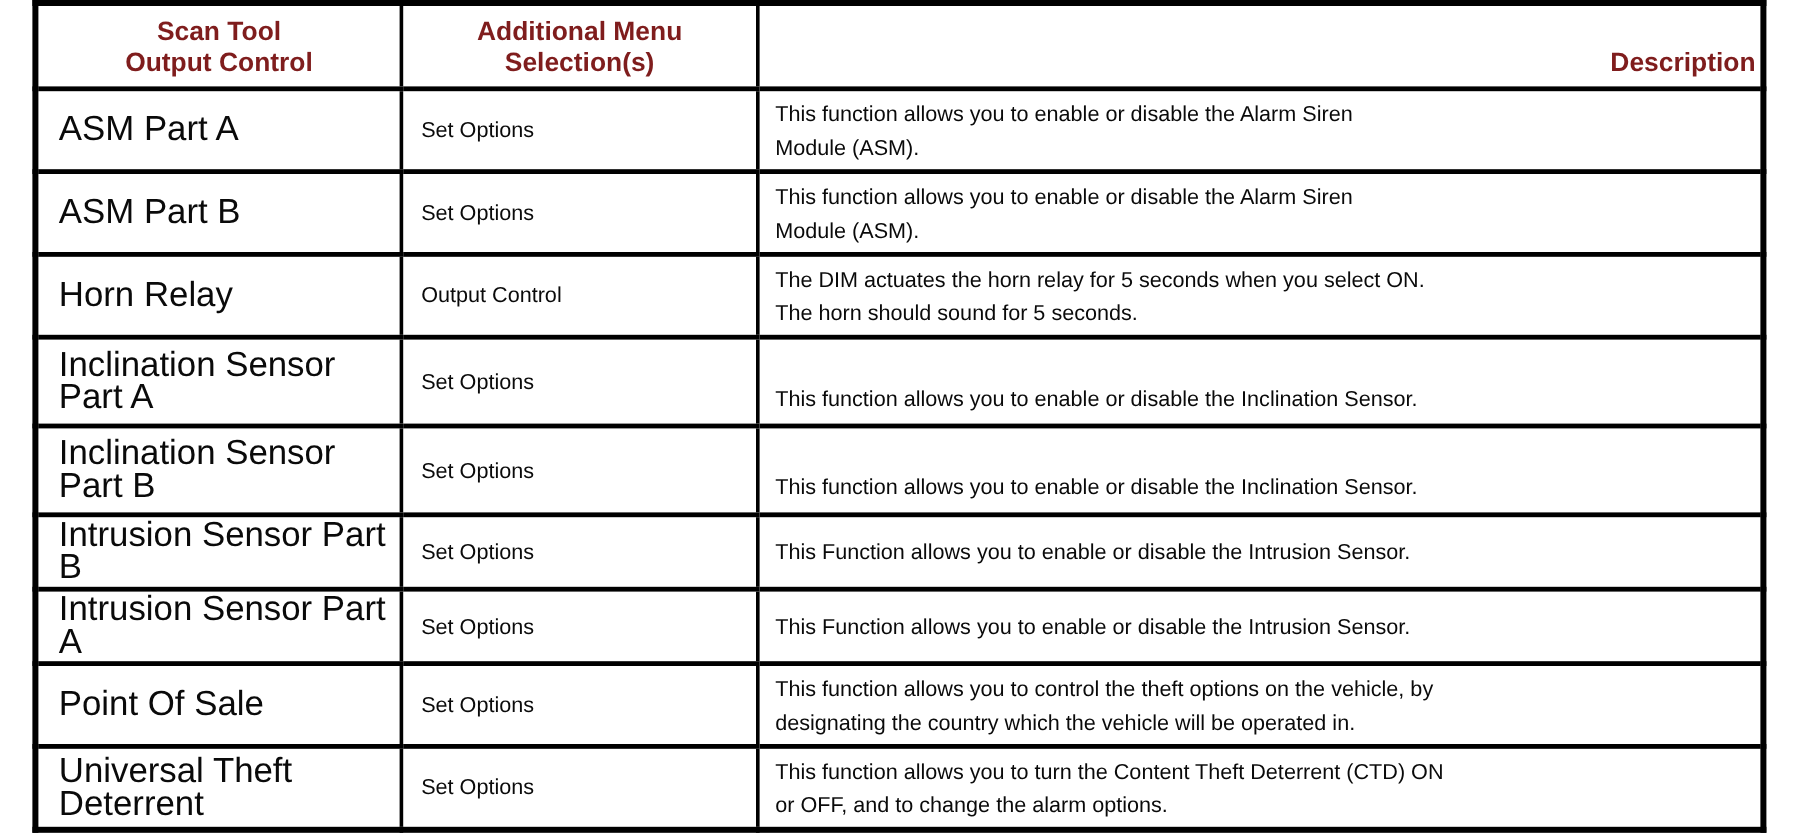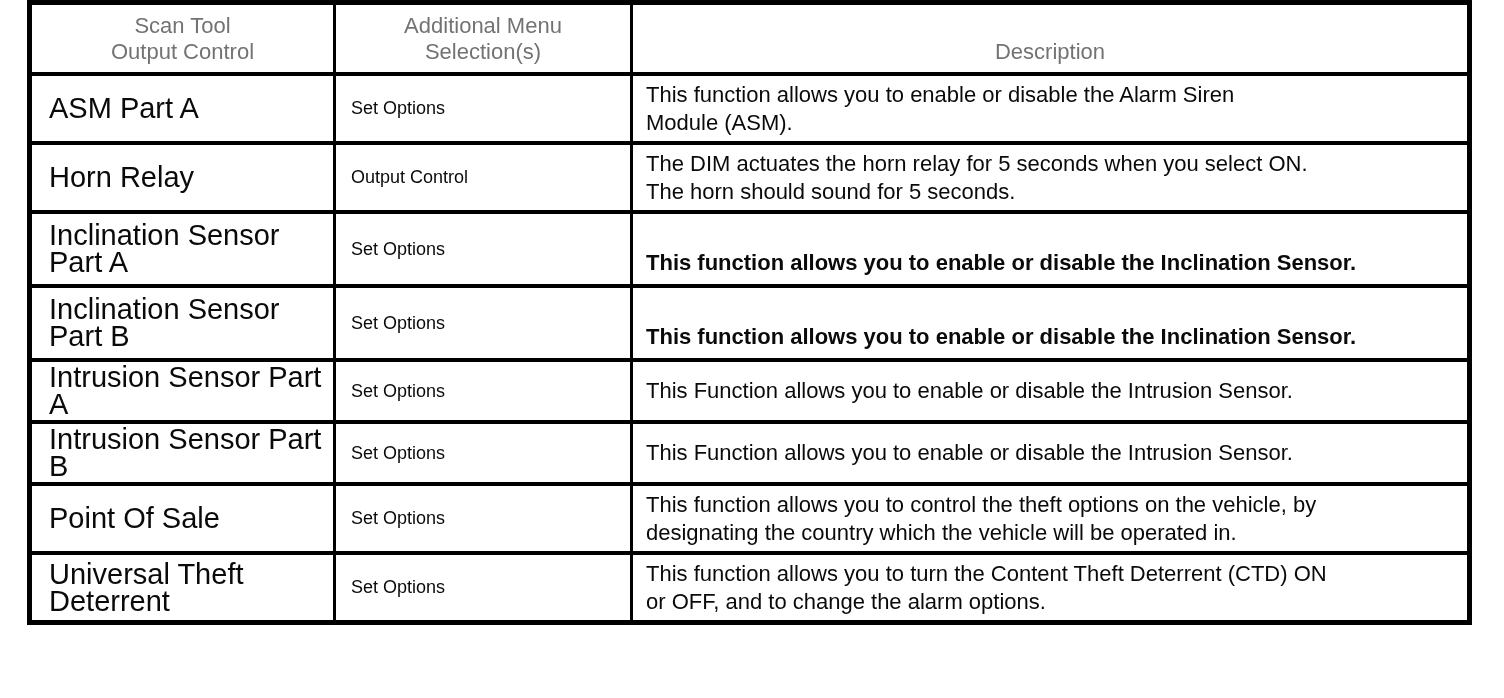--- a/index.html
+++ b/index.html
@@ -38,45 +38,46 @@
   .dim-table th, .dim-table td {
     border: 3px solid #000;
     border-top-width: 4px;
     border-bottom-width: 4px;
     white-space: pre-line;
     overflow: hidden;
   }
   .dim-table thead th {
     height: 58px;
     font-size: 22px;
-    font-weight: 400;
+    font-weight: 700;
     line-height: 26px;
     text-align: center;
     vertical-align: middle;
     padding: 2px 4px;
-    color: #737373;
+    color: #7f1d1d;
   }
   .dim-table thead th.desc-head {
     vertical-align: bottom;
     padding-bottom: 7px;
+    text-align: right;
   }
   .dim-table td {
     font-size: 21.5px;
     line-height: 27px;
     vertical-align: middle;
     color: #0a0a0a;
     padding-top: 2px;
     padding-bottom: 2px;
   }
   tr.row-tall td { height: 61px; }
   tr.row-short td { height: 33px; }
   td.c1 { padding-left: 17px; padding-right: 6px; font-size: 29px; }
   td.c2 { padding-left: 15px; padding-right: 6px; font-size: 18px; }
-  td.c3 { padding-left: 13px; padding-right: 10px; font-size: 22px; line-height: 28px; }
-  td.c3.vbottom { vertical-align: bottom; padding-bottom: 7px; font-weight: bold; }
+  td.c3 { padding-left: 13px; padding-right: 10px; font-size: 18px; line-height: 28px; }
+  td.c3.vbottom { vertical-align: bottom; padding-bottom: 7px; }
 </style>
 </head>
 <body>
 
 <div class="page">
 
 
   <table class="dim-table">
     <colgroup>
       <col style="width:305px">
@@ -93,44 +94,50 @@
       </tr>
     </thead>
     <tbody>
       <tr class="row-tall">
         <td class="c1">ASM Part A</td>
         <td class="c2">Set Options</td>
         <td class="c3">This function allows you to enable or disable the Alarm Siren
 Module (ASM).</td>
       </tr>
       <tr class="row-tall">
+        <td class="c1">ASM Part B</td>
+        <td class="c2">Set Options</td>
+        <td class="c3">This function allows you to enable or disable the Alarm Siren
+Module (ASM).</td>
+      </tr>
+      <tr class="row-tall">
         <td class="c1">Horn Relay</td>
         <td class="c2">Output Control</td>
         <td class="c3">The DIM actuates the horn relay for 5 seconds when you select ON.
 The horn should sound for 5 seconds.</td>
       </tr>
       <tr class="row-tall">
         <td class="c1">Inclination Sensor
 Part A</td>
         <td class="c2">Set Options</td>
         <td class="c3 vbottom">This function allows you to enable or disable the Inclination Sensor.</td>
       </tr>
       <tr class="row-tall">
         <td class="c1">Inclination Sensor
 Part B</td>
         <td class="c2">Set Options</td>
         <td class="c3 vbottom">This function allows you to enable or disable the Inclination Sensor.</td>
       </tr>
       <tr class="row-short">
-        <td class="c1">Intrusion Sensor Part A</td>
+        <td class="c1">Intrusion Sensor Part B</td>
         <td class="c2">Set Options</td>
         <td class="c3">This Function allows you to enable or disable the Intrusion Sensor.</td>
       </tr>
       <tr class="row-short">
-        <td class="c1">Intrusion Sensor Part B</td>
+        <td class="c1">Intrusion Sensor Part A</td>
         <td class="c2">Set Options</td>
         <td class="c3">This Function allows you to enable or disable the Intrusion Sensor.</td>
       </tr>
       <tr class="row-tall">
         <td class="c1">Point Of Sale</td>
         <td class="c2">Set Options</td>
         <td class="c3">This function allows you to control the theft options on the vehicle, by
 designating the country which the vehicle will be operated in.</td>
       </tr>
       <tr class="row-tall">

